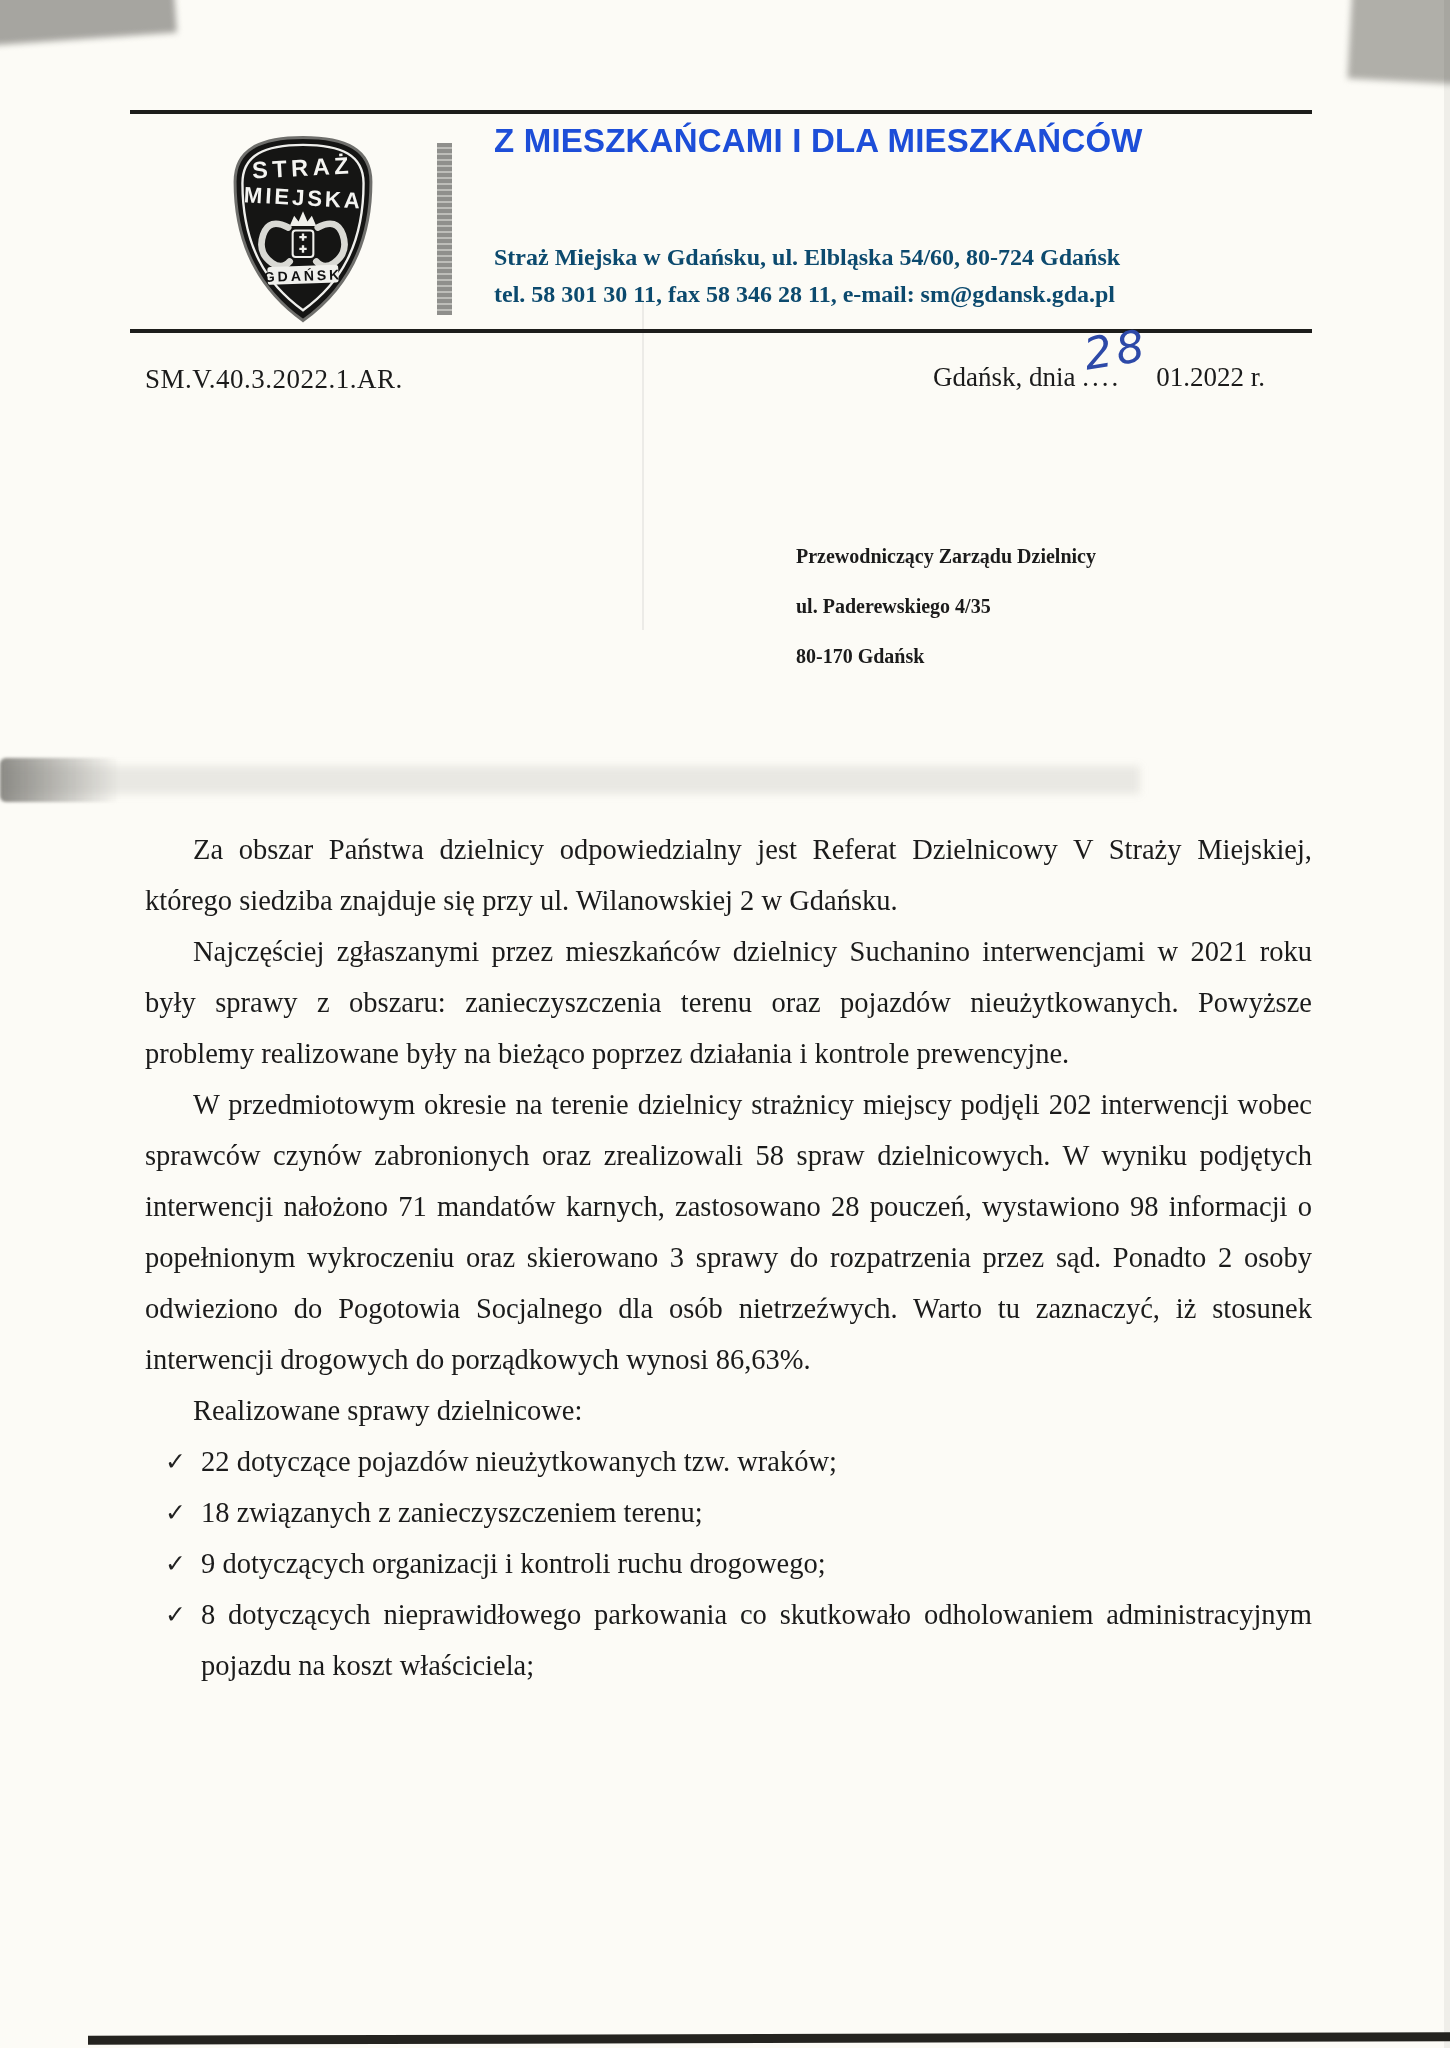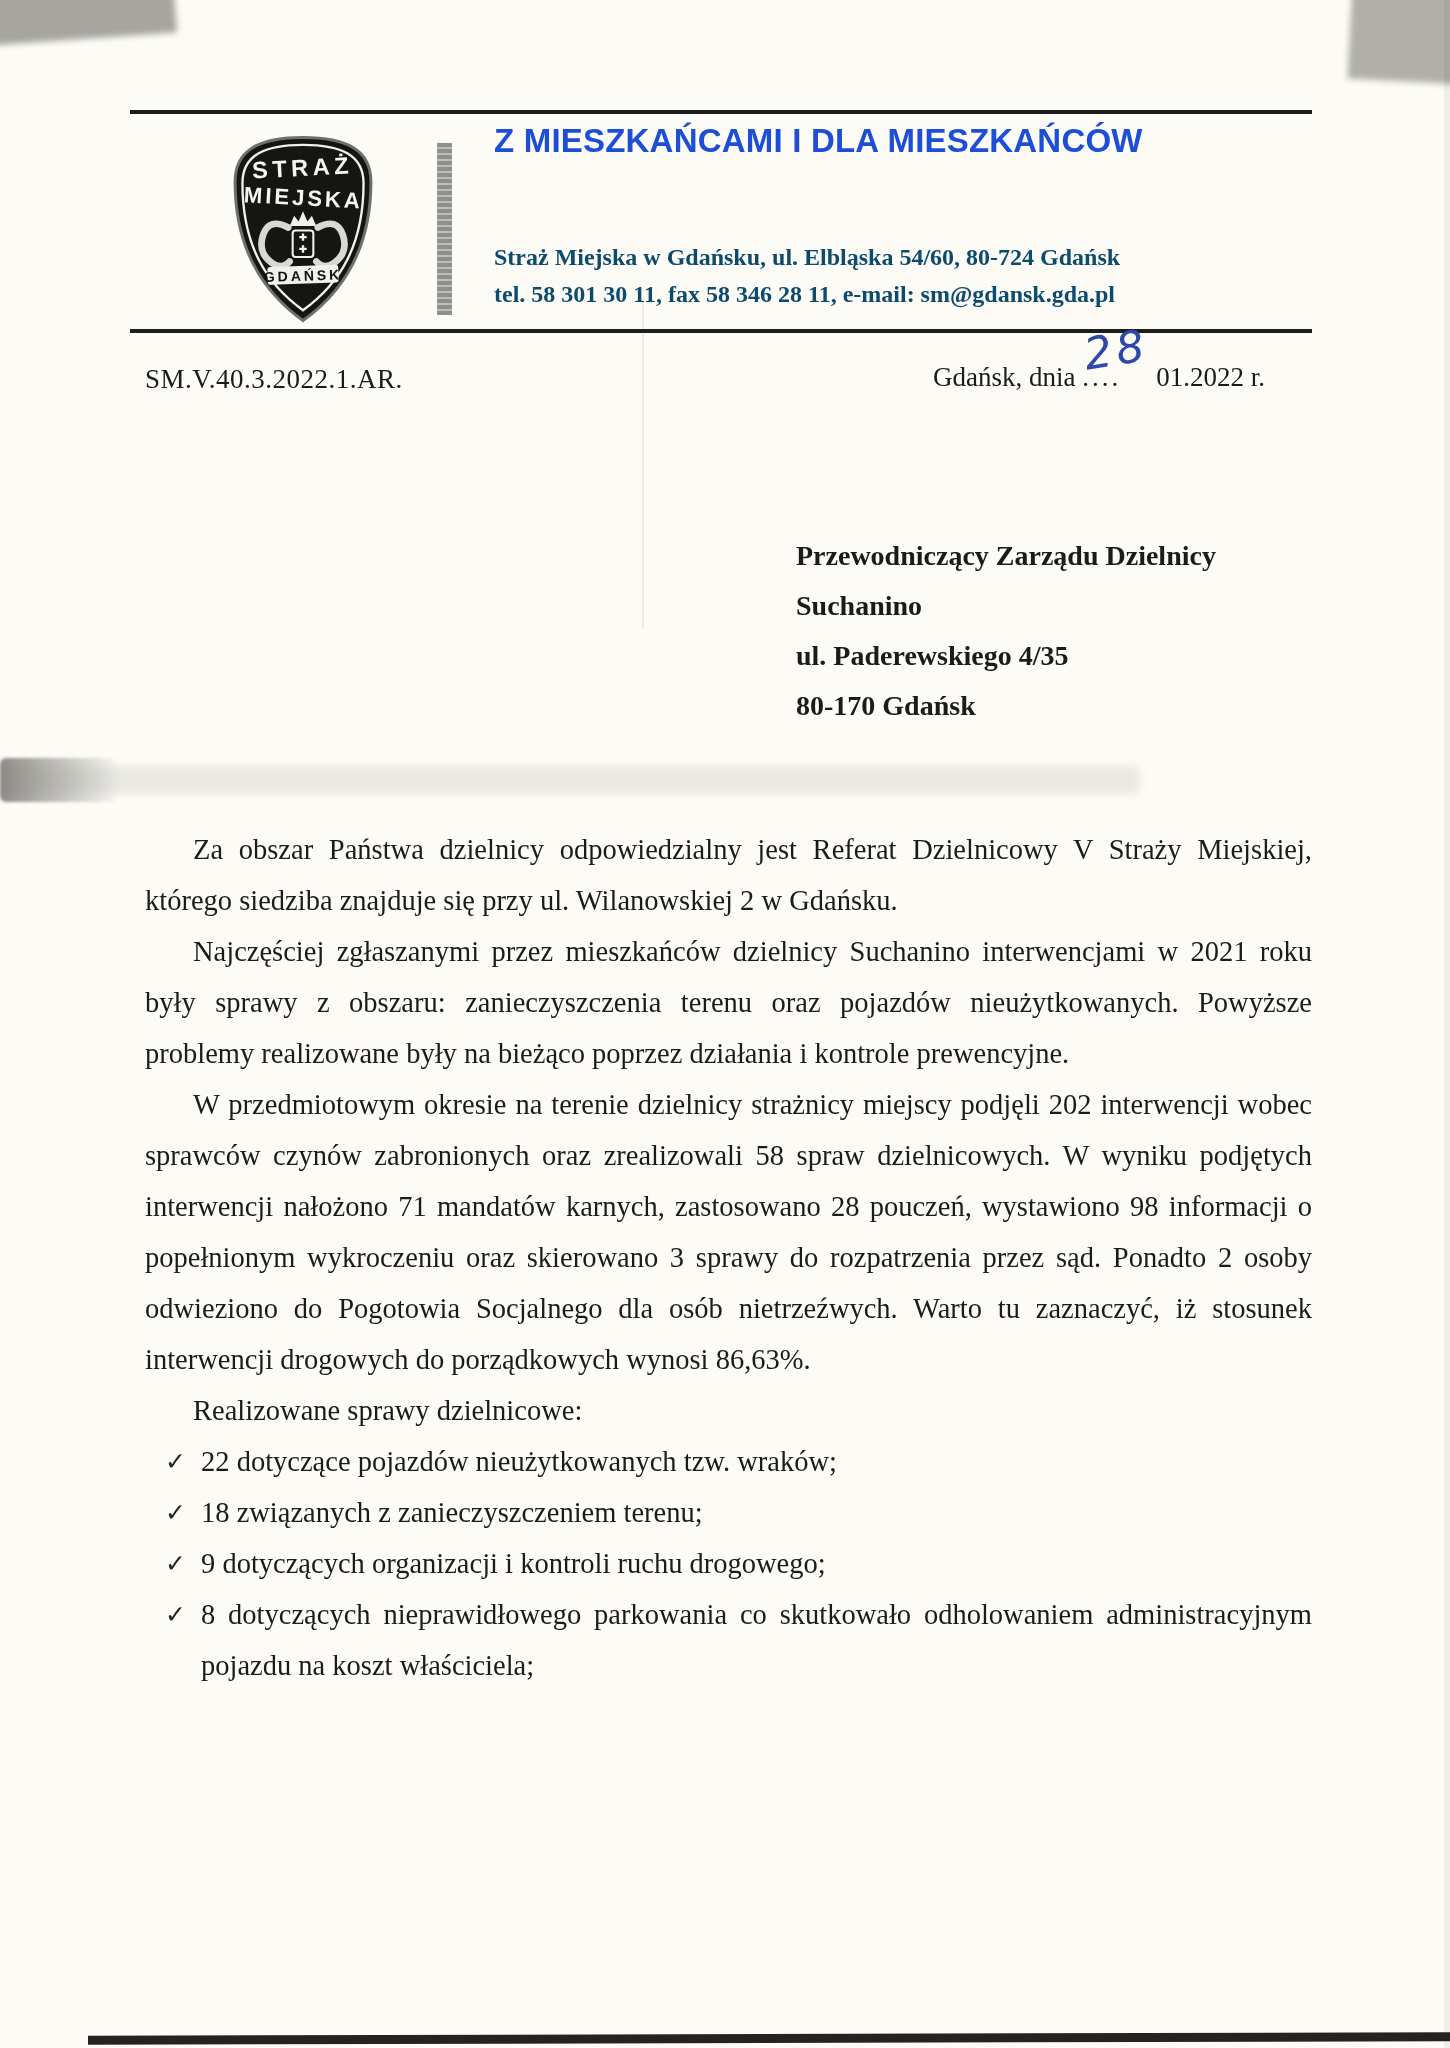--- a/index.html
+++ b/index.html
@@ -34,21 +34,21 @@
 
   
   .ref{position:absolute;left:145px;top:364px;font-size:27px;letter-spacing:0.5px;}
   .dateline{position:absolute;left:933px;top:362px;font-size:27px;white-space:nowrap;}
   .day-slot{position:relative;display:inline-block;width:74px;vertical-align:baseline;}
   .dots{letter-spacing:3px;font-size:27px;}
   .hand{position:absolute;left:2px;top:-38px;color:#2d49a8;font-family:"DejaVu Sans",sans-serif;
     font-style:italic;font-size:44px;font-weight:500;transform:rotate(-9deg);letter-spacing:4px;}
 
   
-  .recipient{position:absolute;left:796px;top:531px;font-size:28px;font-weight:bold;line-height:50px;}
+  .recipient{position:absolute;left:796px;top:531px;font-size:20px;font-weight:bold;line-height:50px;}
 
   
   .body{position:absolute;left:145px;top:824px;width:1167px;font-size:28.5px;line-height:51px;}
   .para{margin:0;text-align:justify;text-indent:48px;}
   .list-intro{margin:0;text-indent:48px;}
   .li{display:flex;padding-left:20px;}
   .check{flex:none;width:36px;font-family:"DejaVu Sans",sans-serif;font-size:25px;color:#222;}
   .li-text{flex:1;text-align:justify;}
 </style>
 </head>
@@ -95,21 +95,20 @@
 
   <div class="rule rule-bottom"></div>
 
   <div class="ref">SM.V.40.3.2022.1.AR.</div>
   <div class="dateline">
     <span>Gdańsk, dnia </span><span class="day-slot"><span class="hand">28</span><span class="dots">....</span></span><span>01.2022 r.</span>
   </div>
 
   <div class="recipient">
     <div>Przewodniczący Zarządu Dzielnicy</div>
-    <div>Suchanino</div>
     <div>ul. Paderewskiego 4/35</div>
     <div>80-170 Gdańsk</div>
   </div>
 
   <div class="body">
     <p class="para">Za obszar Państwa dzielnicy odpowiedzialny jest Referat Dzielnicowy V Straży Miejskiej, którego siedziba znajduje się przy ul. Wilanowskiej 2 w Gdańsku.</p>
     <p class="para">Najczęściej zgłaszanymi przez mieszkańców dzielnicy Suchanino interwencjami w 2021 roku były sprawy z obszaru: zanieczyszczenia terenu oraz pojazdów nieużytkowanych. Powyższe problemy realizowane były na bieżąco poprzez działania i kontrole prewencyjne.</p>
     <p class="para">W przedmiotowym okresie na terenie dzielnicy strażnicy miejscy podjęli 202 interwencji wobec sprawców czynów zabronionych oraz zrealizowali 58 spraw dzielnicowych. W wyniku podjętych interwencji nałożono 71 mandatów karnych, zastosowano 28 pouczeń, wystawiono 98 informacji o popełnionym wykroczeniu oraz skierowano 3 sprawy do rozpatrzenia przez sąd. Ponadto 2 osoby odwieziono do Pogotowia Socjalnego dla osób nietrzeźwych. Warto tu zaznaczyć, iż stosunek interwencji drogowych do porządkowych wynosi 86,63%.</p>
     <p class="list-intro">Realizowane sprawy dzielnicowe:</p>
 

